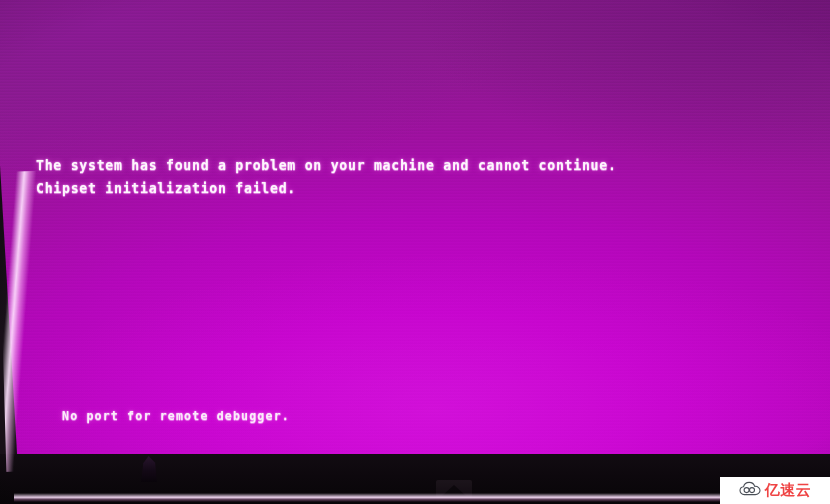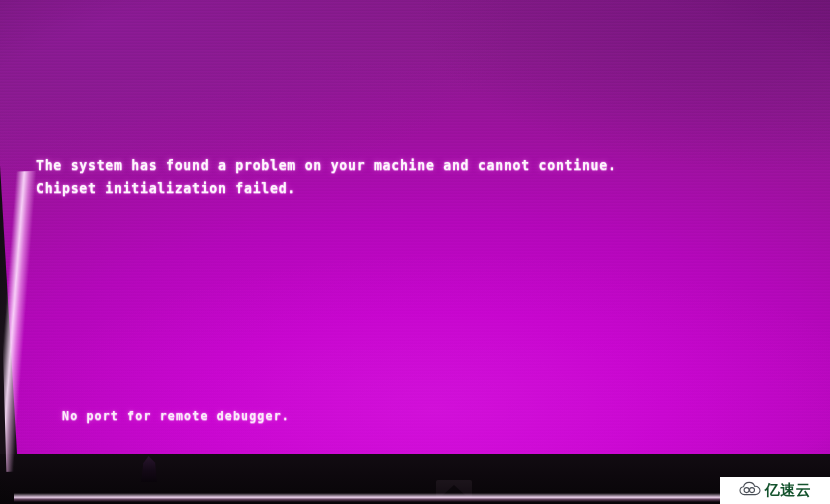--- a/index.html
+++ b/index.html
@@ -236,16 +236,16 @@
   <div class="vignette"></div>
 
   <div class="watermark" style="background: rgb(255, 255, 255);">
     <span class="wm-icon">
       <svg width="22" height="16" viewBox="0 0 22 16" aria-hidden="true">
         <path d="M5.3 13.6C2.9 13.6 1 11.8 1 9.6c0-2 1.6-3.7 3.6-3.9C5.1 3.3 7.4 1.4 10.2 1.4c2.6 0 4.8 1.7 5.5 4 .2 0 .4-.1.6-.1 2.6 0 4.7 2 4.7 4.2 0 2.2-2.1 4.1-4.7 4.1H5.3z" fill="none" stroke="#4a4f57" stroke-width="1.1" stroke-linejoin="round"></path>
         <circle cx="7.6" cy="9.1" r="2.5" fill="none" stroke="#4a4f57" stroke-width="1.1"></circle>
         <circle cx="13.0" cy="9.1" r="2.5" fill="none" stroke="#4a4f57" stroke-width="1.1"></circle>
       </svg>
     </span>
-    <span class="wm-text" style="color: #14532d;">亿速云</span>
+    <span class="wm-text" style="color: #ef4444;">亿速云</span>
   </div>
 
 </div>
 
 </body></html>

